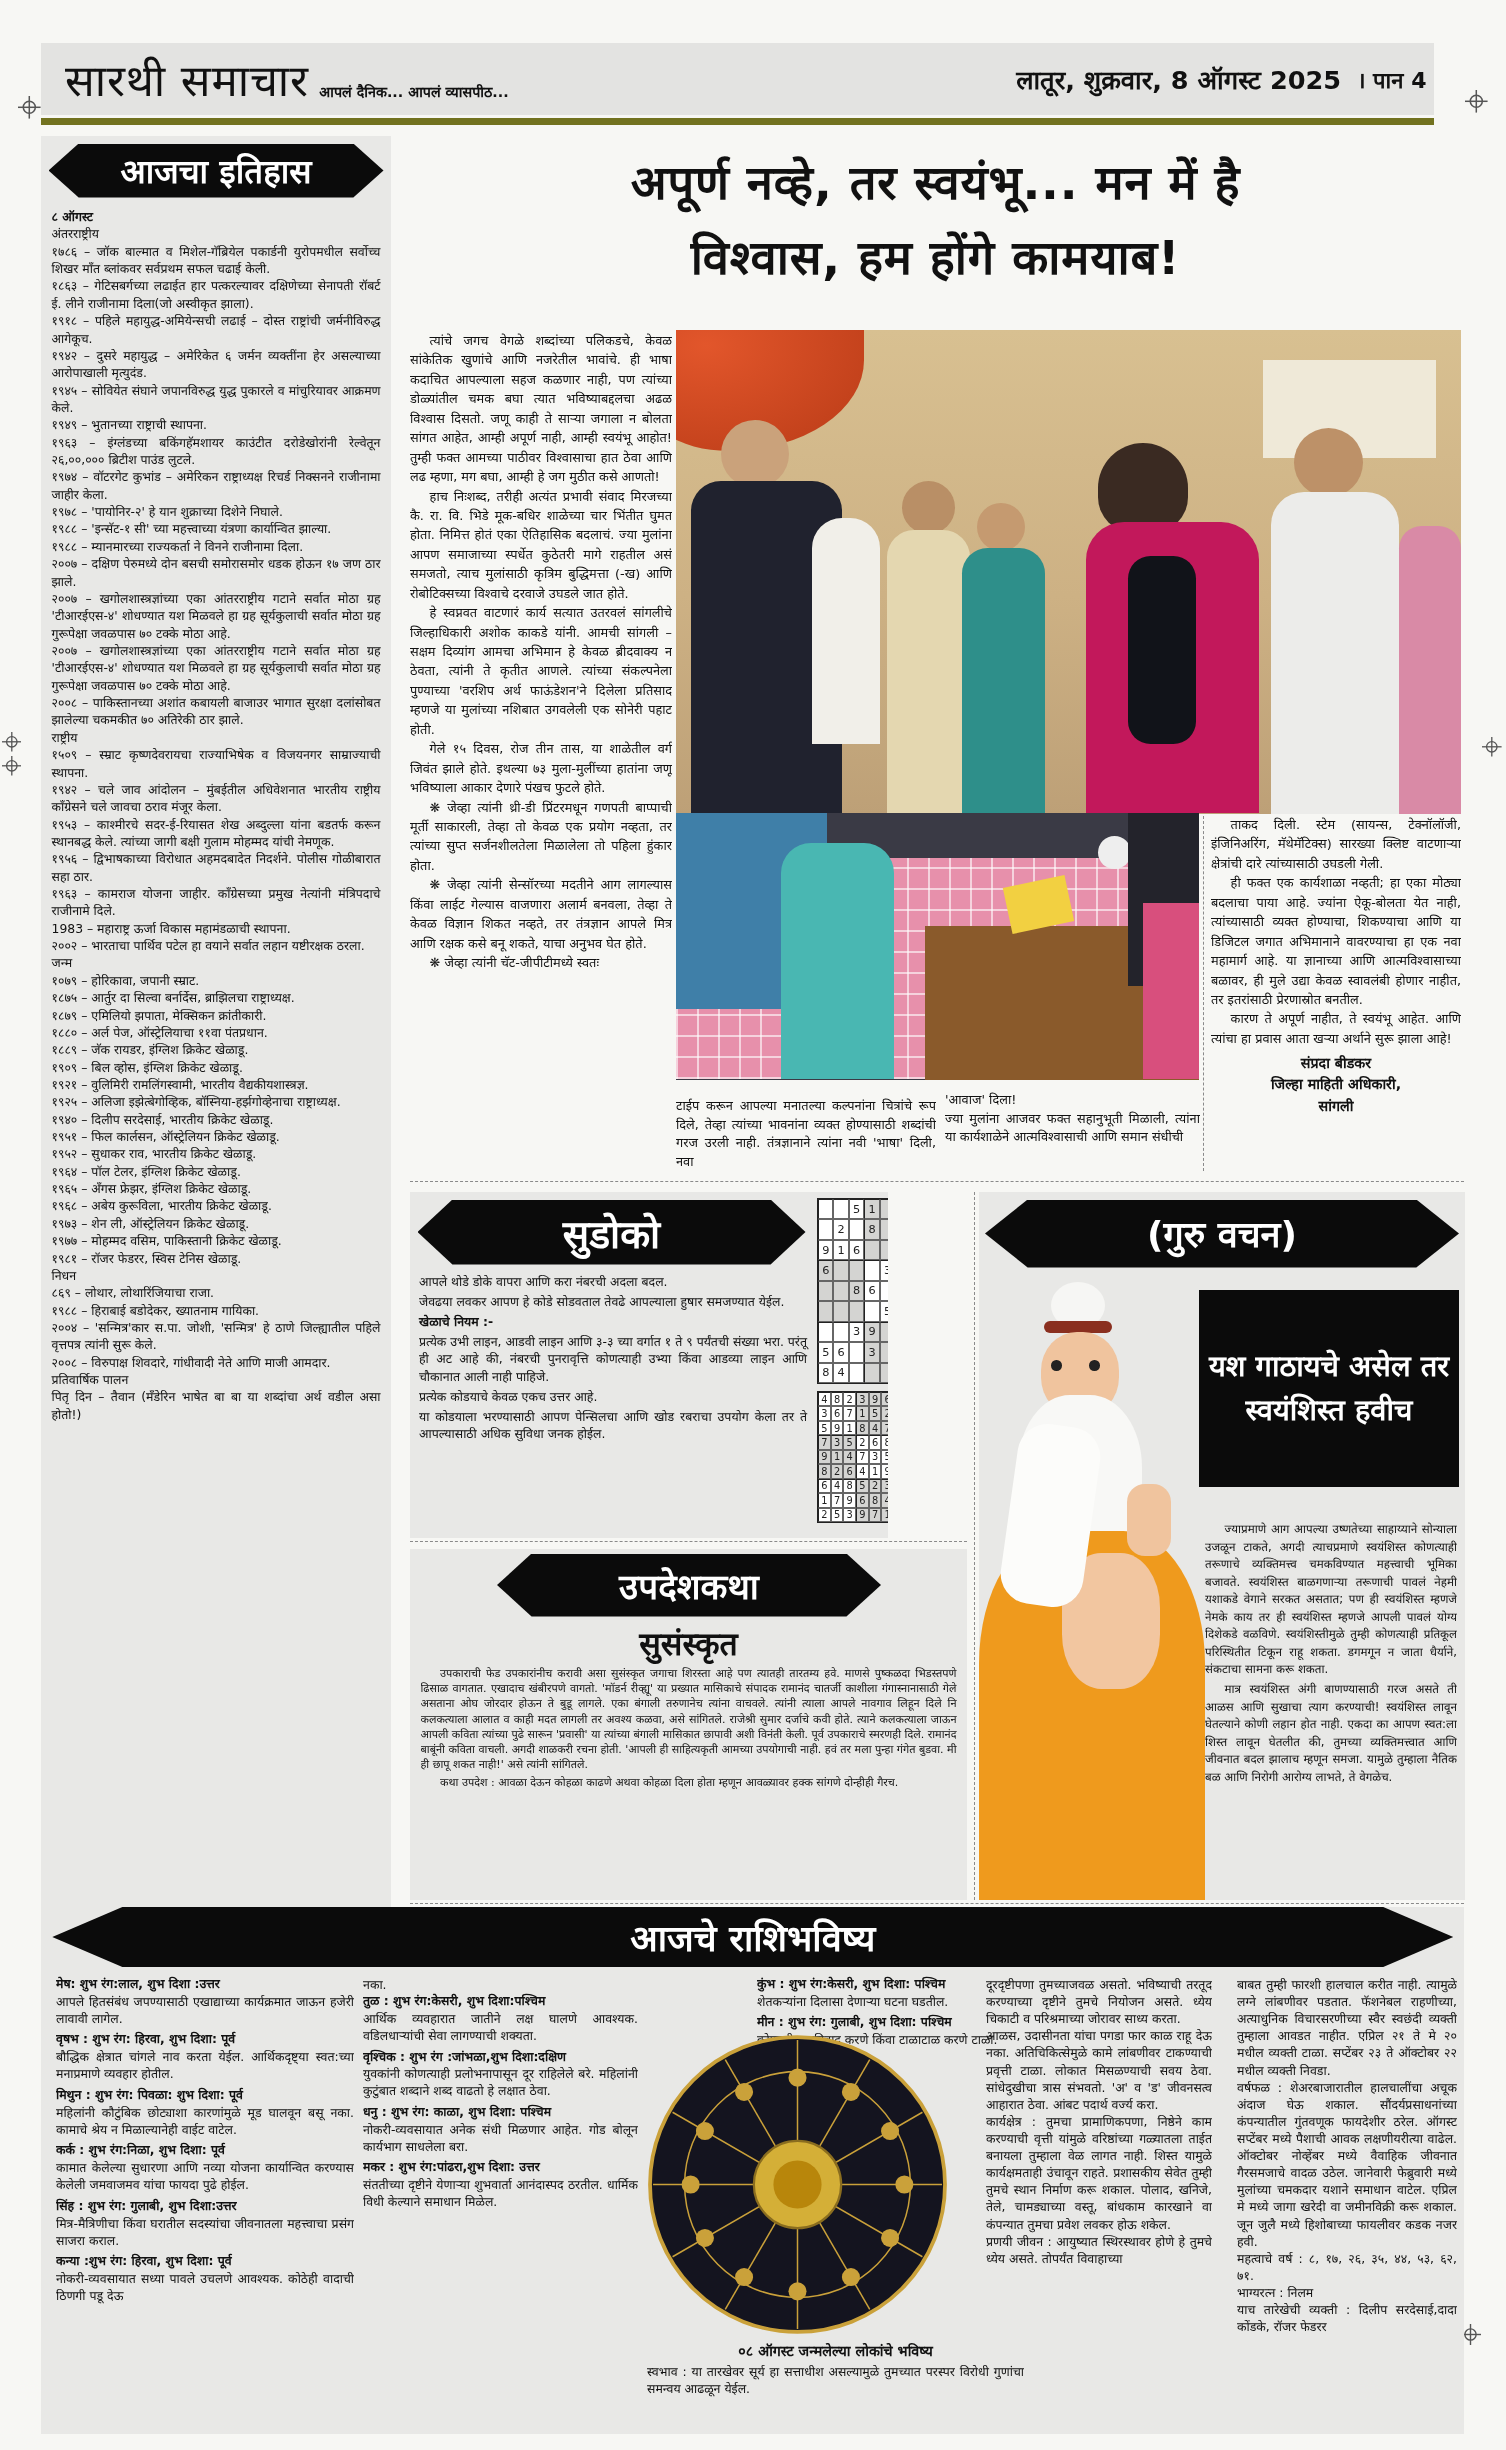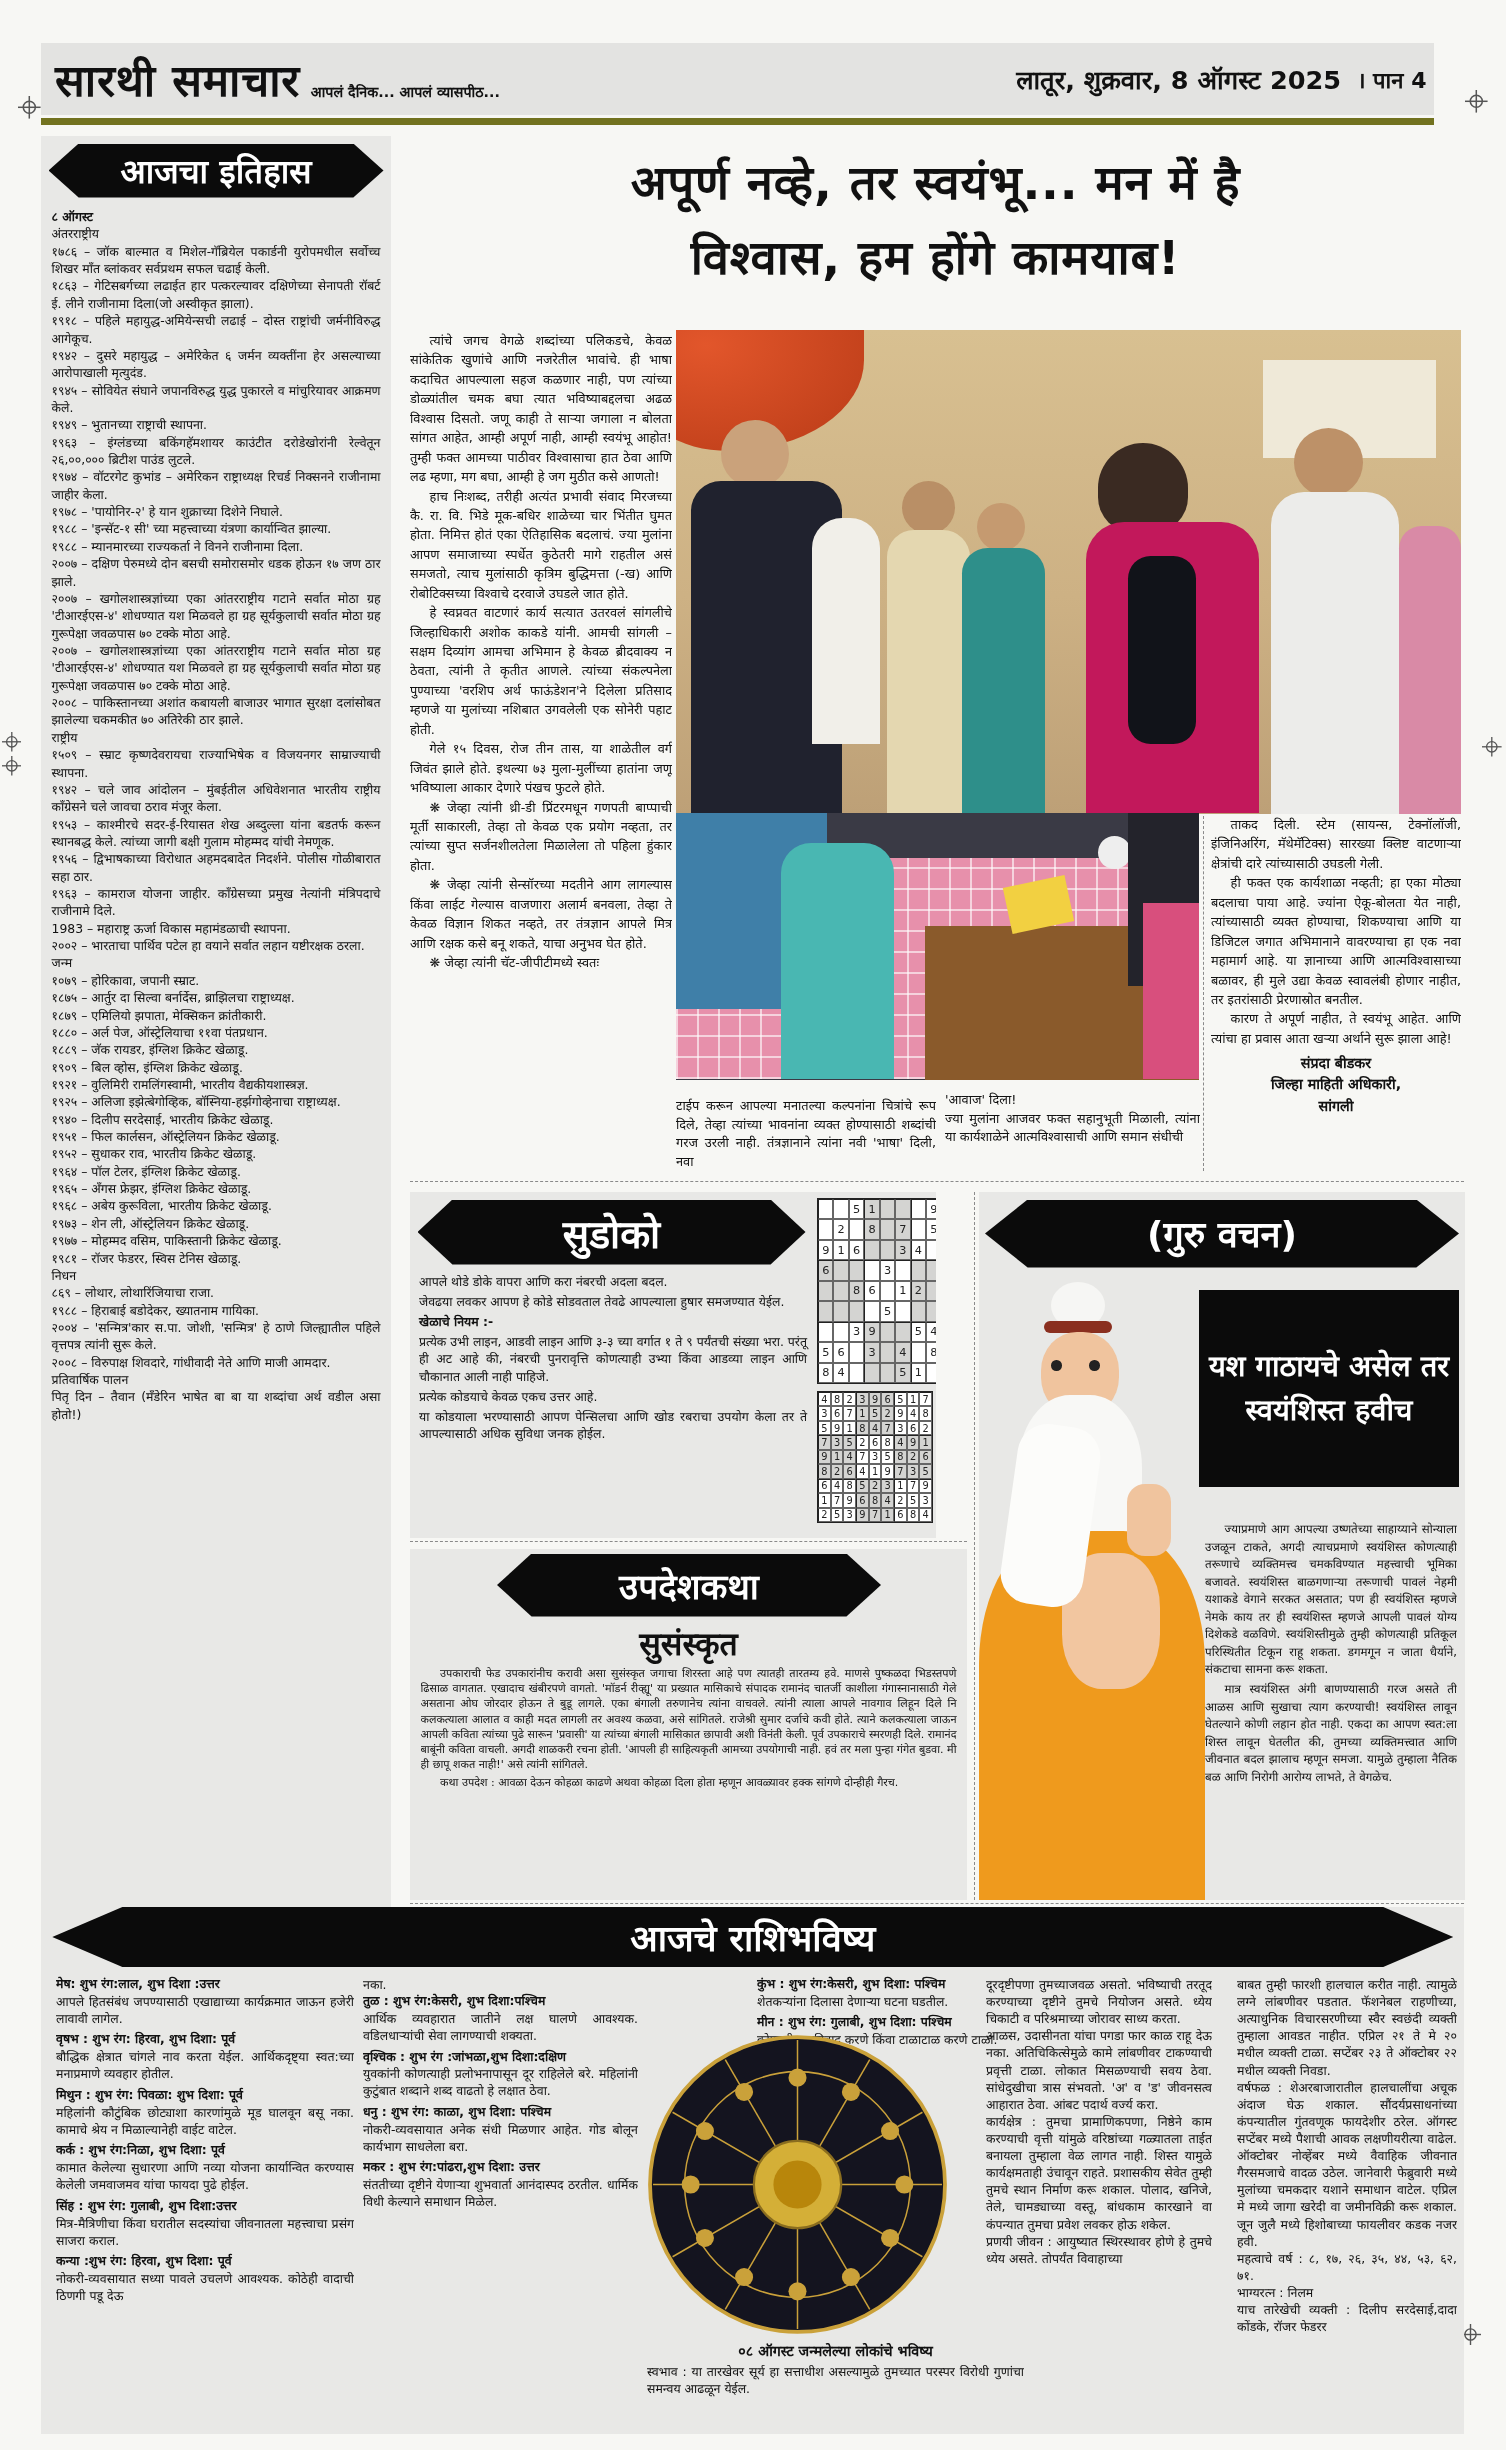--- a/index.html
+++ b/index.html
@@ -75,21 +75,21 @@
       <line x1="15" y1="0" x2="15" y2="30" stroke="#555" stroke-width="2"></line>
       <line x1="0" y1="15" x2="30" y2="15" stroke="#555" stroke-width="2"></line>
     </svg>
   <svg class="abs" style="left:1460px;top:2324px" width="21" height="21" viewBox="0 0 30 30">
       <circle cx="15" cy="15" r="8" fill="none" stroke="#555" stroke-width="2"></circle>
       <line x1="15" y1="0" x2="15" y2="30" stroke="#555" stroke-width="2"></line>
       <line x1="0" y1="15" x2="30" y2="15" stroke="#555" stroke-width="2"></line>
     </svg>
 
   <div class="abs" style="left:41px;top:43px;width:1393px;height:72px;background:#e3e3e1;display:flex;align-items:center;">
-    <div style="font-weight:700;font-size:44px;margin-left:14px;letter-spacing:0.8px;">सारथी समाचार</div>
+    <div style="font-weight:400;font-size:44px;margin-left:24px;letter-spacing:0.8px;">सारथी समाचार</div>
     <div style="font-weight:bold;font-size:14.3px;margin:25.6px 0 0 10.5px;">आपलं दैनिक... आपलं व्यासपीठ...</div>
     <div style="margin-left:auto;display:flex;align-items:center;gap:16px;margin-right:7.5px;">
       <div style="font-weight:800;font-size:25.6px;">लातूर, शुक्रवार, 8 ऑगस्ट 2025</div>
       <div style="font-weight:800;font-size:22px;">। पान 4</div>
     </div>
   </div>
   <div class="abs" style="left:41px;top:118px;width:1393px;height:6.8px;background:#72721f;"></div>
 
   <div class="abs panel" style="left:41px;top:136px;width:350px;height:1791px;overflow:hidden;">
     <div class="banner" style="position:absolute;left:7.5px;top:7.5px;width:335px;height:54px;font-size:33px;">आजचा इतिहास</div>
@@ -212,21 +212,21 @@
         <p class="para">ही फक्त एक कार्यशाळा नव्हती; हा एका मोठ्या बदलाचा पाया आहे. ज्यांना ऐकू-बोलता येत नाही, त्यांच्यासाठी व्यक्त होण्याचा, शिकण्याचा आणि या डिजिटल जगात अभिमानाने वावरण्याचा हा एक नवा महामार्ग आहे. या ज्ञानाच्या आणि आत्मविश्वासाच्या बळावर, ही मुले उद्या केवळ स्वावलंबी होणार नाहीत, तर इतरांसाठी प्रेरणास्रोत बनतील.</p>
         <p class="para">कारण ते अपूर्ण नाहीत, ते स्वयंभू आहेत. आणि त्यांचा हा प्रवास आता खऱ्या अर्थाने सुरू झाला आहे!</p>
       </div>
     <p class="byline">संप्रदा बीडकर</p>
     <p class="byline" style="margin:0;">जिल्हा माहिती अधिकारी,</p>
     <p class="byline" style="margin:0;">सांगली</p>
   </div>
 
   <div class="abs dash-h" style="left:410px;top:1181px;width:1054px;"></div>
 
-  <div class="abs panel" style="left:410px;top:1192px;width:478px;height:346px;overflow:hidden;padding-left:48px;">
+  <div class="abs panel" style="left:410px;top:1192px;width:478px;height:346px;overflow:hidden;">
     <div class="banner" style="position:absolute;left:7.5px;top:7.5px;width:388px;height:65px;font-size:39px;">सुडोको</div>
     <div style="position:absolute;left:9px;top:81px;width:388px;font-size:12.4px;line-height:1.42;">
       <div>
           <p class="para">आपले थोडे डोके वापरा आणि करा नंबरची अदला बदल.</p>
           <p class="para">जेवढया लवकर आपण हे कोडे सोडवताल तेवढे आपल्याला हुषार समजण्यात येईल.</p>
         </div>
       <p class="para" style="font-weight:bold;">खेळाचे नियम :-</p>
       <div>
           <p class="para">प्रत्येक उभी लाइन, आडवी लाइन आणि ३-३ च्या वर्गात १ ते ९ पर्यंतची संख्या भरा. परंतू ही अट आहे की, नंबरची पुनरावृत्ति कोणत्याही उभ्या किंवा आडव्या लाइन आणि चौकानात आली नाही पाहिजे.</p>
           <p class="para">प्रत्येक कोडयाचे केवळ एकच उत्तर आहे.</p>

